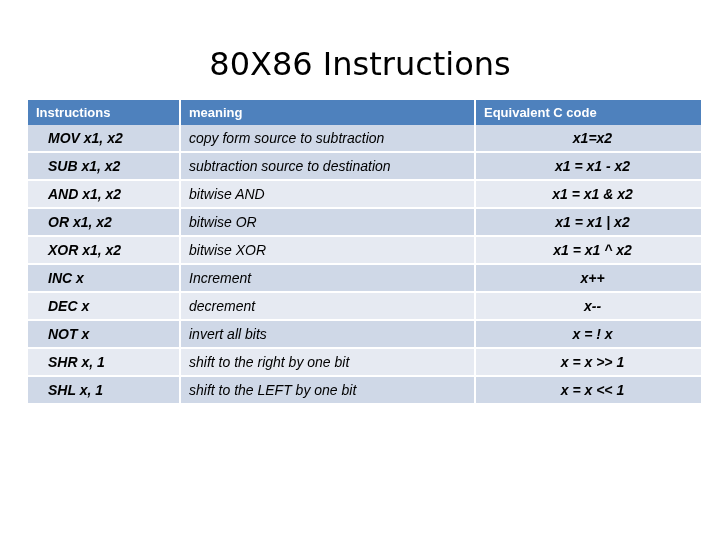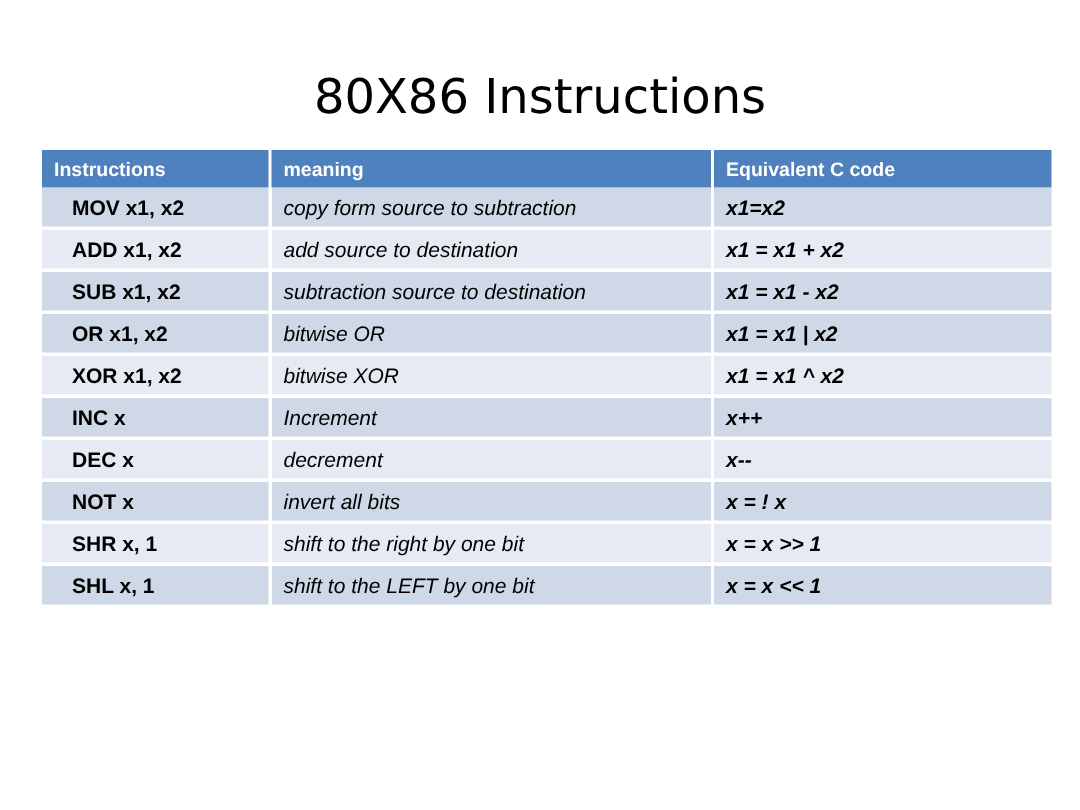--- a/index.html
+++ b/index.html
@@ -93,31 +93,33 @@
   table.instr-table tbody tr.band-a td {
     background: #CFD8E7;
   }
   table.instr-table tbody tr.band-b td {
     background: #E6EAF2;
   }
 
   
   table.instr-table tbody td.col-instr {
     font-weight: bold;
+    font-style: italic;
     padding-left: 20px;
   }
   
   table.instr-table tbody td.col-meaning {
     font-weight: normal;
     font-style: italic;
   }
   
   table.instr-table tbody td.col-code {
     font-weight: bold;
     font-style: italic;
+    text-align: center;
   }
 </style>
 </head>
 <body>
 
 <div class="slide">
 
   <div class="slide-title">80X86 Instructions</div>
 
   <div class="table-wrap">
@@ -133,29 +135,29 @@
           <th>meaning</th>
           <th>Equivalent C code</th>
         </tr>
       </thead>
       <tbody id="table-body">
           <tr class="band-a">
             <td class="col-instr">MOV x1, x2</td>
             <td class="col-meaning">copy form source to subtraction</td>
             <td class="col-code">x1=x2</td>
           </tr>
-          <tr class="band-b">
-            <td class="col-instr">ADD x1, x2</td>
-            <td class="col-meaning">add source to destination</td>
-            <td class="col-code">x1 = x1 + x2</td>
-          </tr>
           <tr class="band-a">
             <td class="col-instr">SUB x1, x2</td>
             <td class="col-meaning">subtraction source to destination</td>
             <td class="col-code">x1 = x1 - x2</td>
+          </tr>
+          <tr class="band-b">
+            <td class="col-instr">AND x1, x2</td>
+            <td class="col-meaning">bitwise AND</td>
+            <td class="col-code">x1 = x1 &amp; x2</td>
           </tr>
           <tr class="band-a">
             <td class="col-instr">OR x1, x2</td>
             <td class="col-meaning">bitwise OR</td>
             <td class="col-code">x1 = x1 | x2</td>
           </tr>
           <tr class="band-b">
             <td class="col-instr">XOR x1, x2</td>
             <td class="col-meaning">bitwise XOR</td>
             <td class="col-code">x1 = x1 ^ x2</td>

